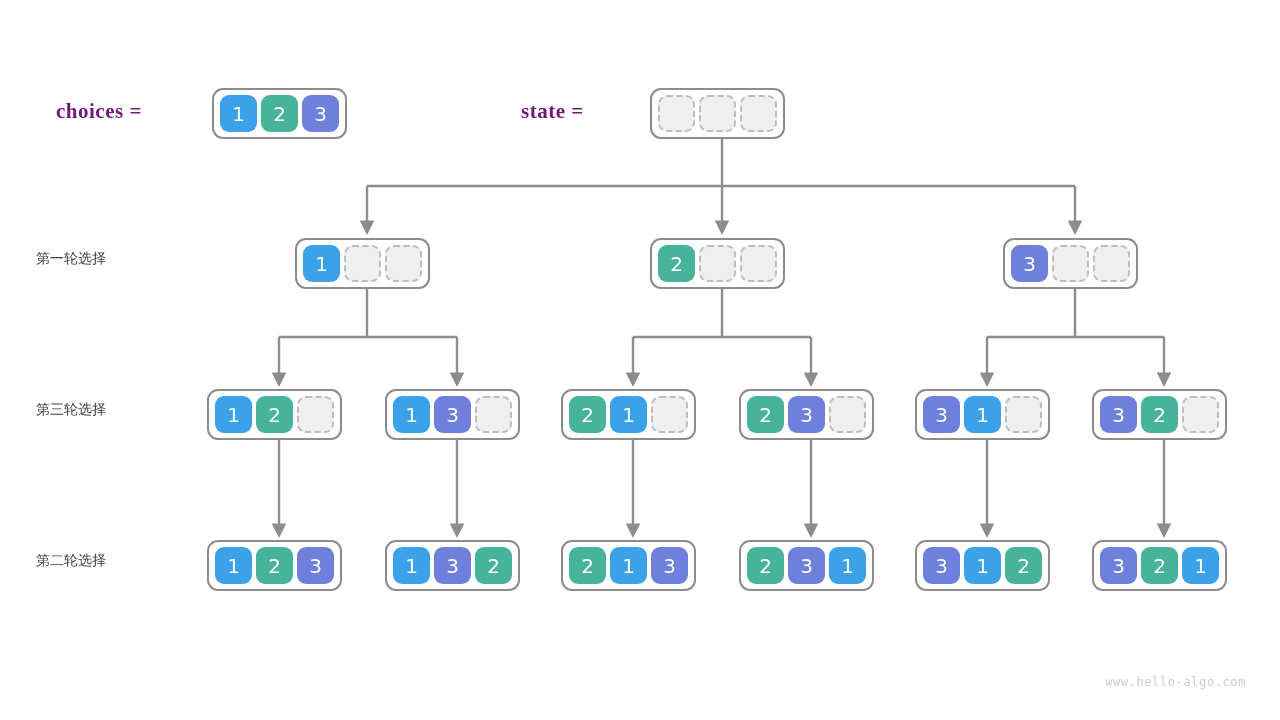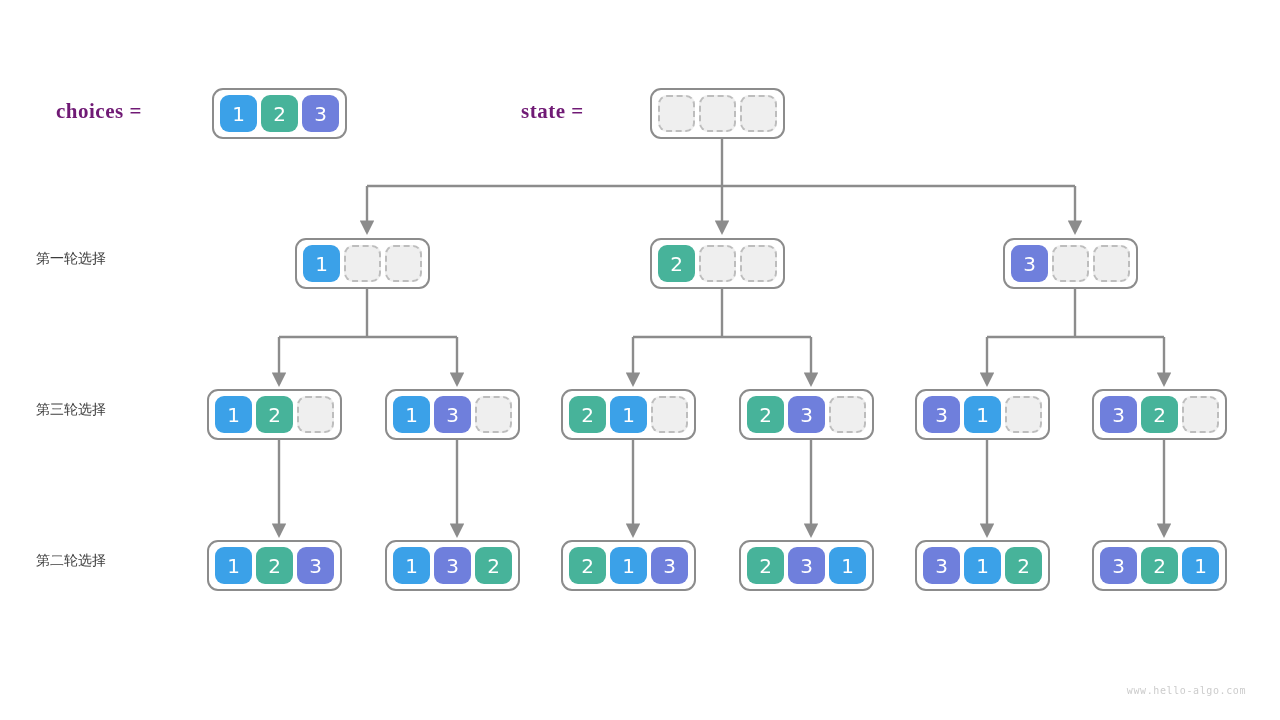--- a/index.html
+++ b/index.html
@@ -76,23 +76,23 @@
   .cell.v3 { background: #6f7fdc; }
   .cell.empty {
     background: #efefef;
     border: 2px dashed #bdbdbd;
     color: transparent;
   }
 
   .watermark {
     position: absolute;
     right: 34px;
-    bottom: 24px;
+    bottom: 31px;
     font-family: "DejaVu Sans Mono", "Liberation Mono", monospace;
-    font-size: 10px;
+    font-size: 12px;
     color: #cccccc;
     letter-spacing: 0.6px;
   }
 </style>
 </head>
 <body>
 
 <div id="canvas">
 
   <svg id="wires" viewBox="0 0 1280 720" xmlns="http://www.w3.org/2000/svg">

